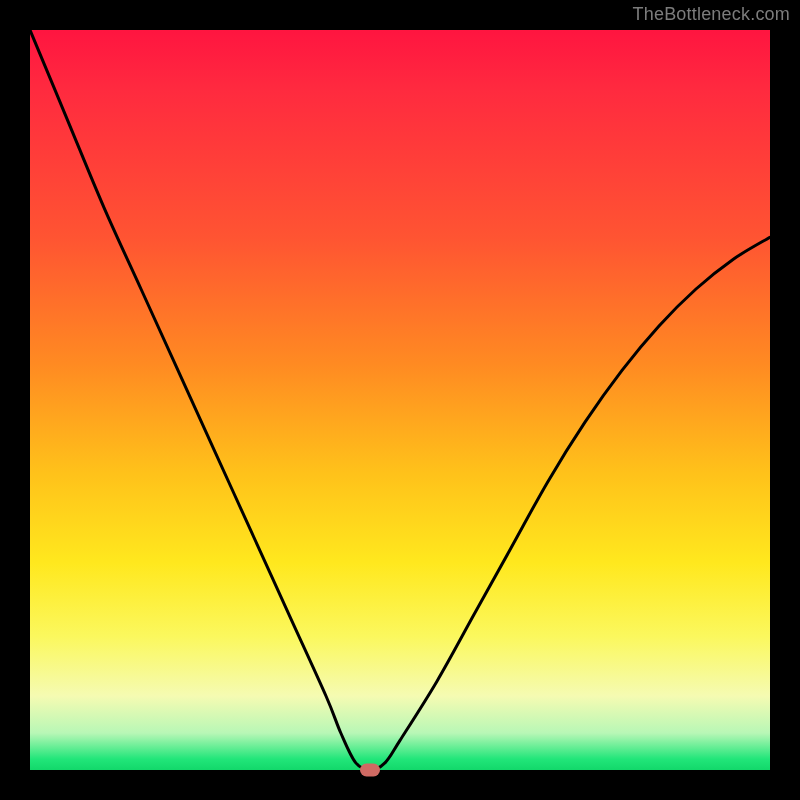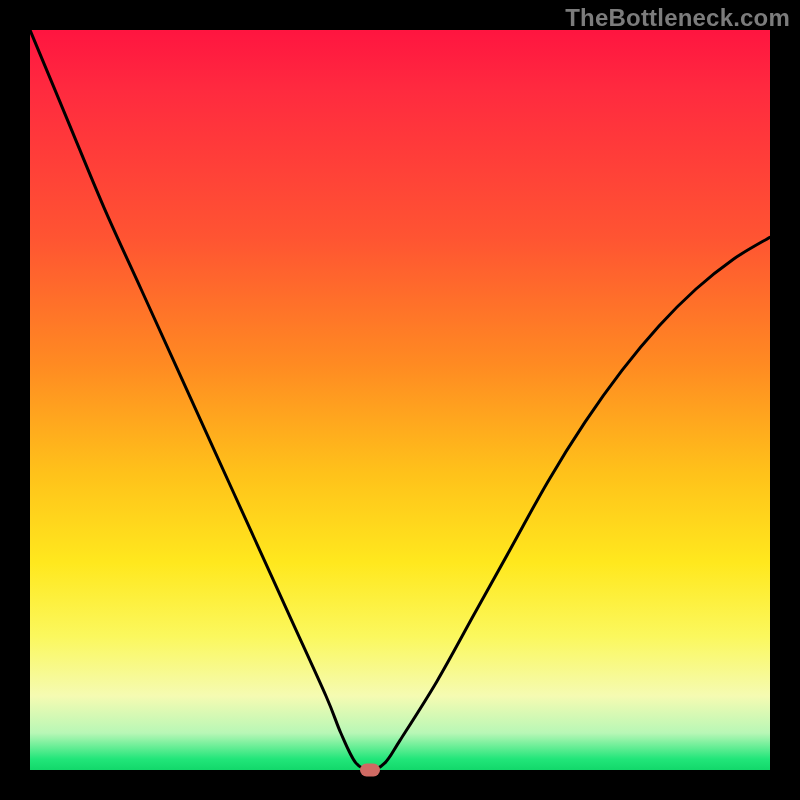--- a/index.html
+++ b/index.html
@@ -39,22 +39,22 @@
       #b8f7b6 95%,
       #22e67a 98.5%,
       #12d86a 100%
     );
   }
   .watermark {
     position: absolute;
     top: 4px;
     right: 10px;
     color: #7c7c7c;
-    font-size: 24px;
-    font-weight: 700;
+    font-size: 18px;
+    font-weight: 400;
     letter-spacing: 0.2px;
     user-select: none;
   }
   svg.curve {
     position: absolute;
     top: 0;
     left: 0;
     width: 740px;
     height: 740px;
   }

